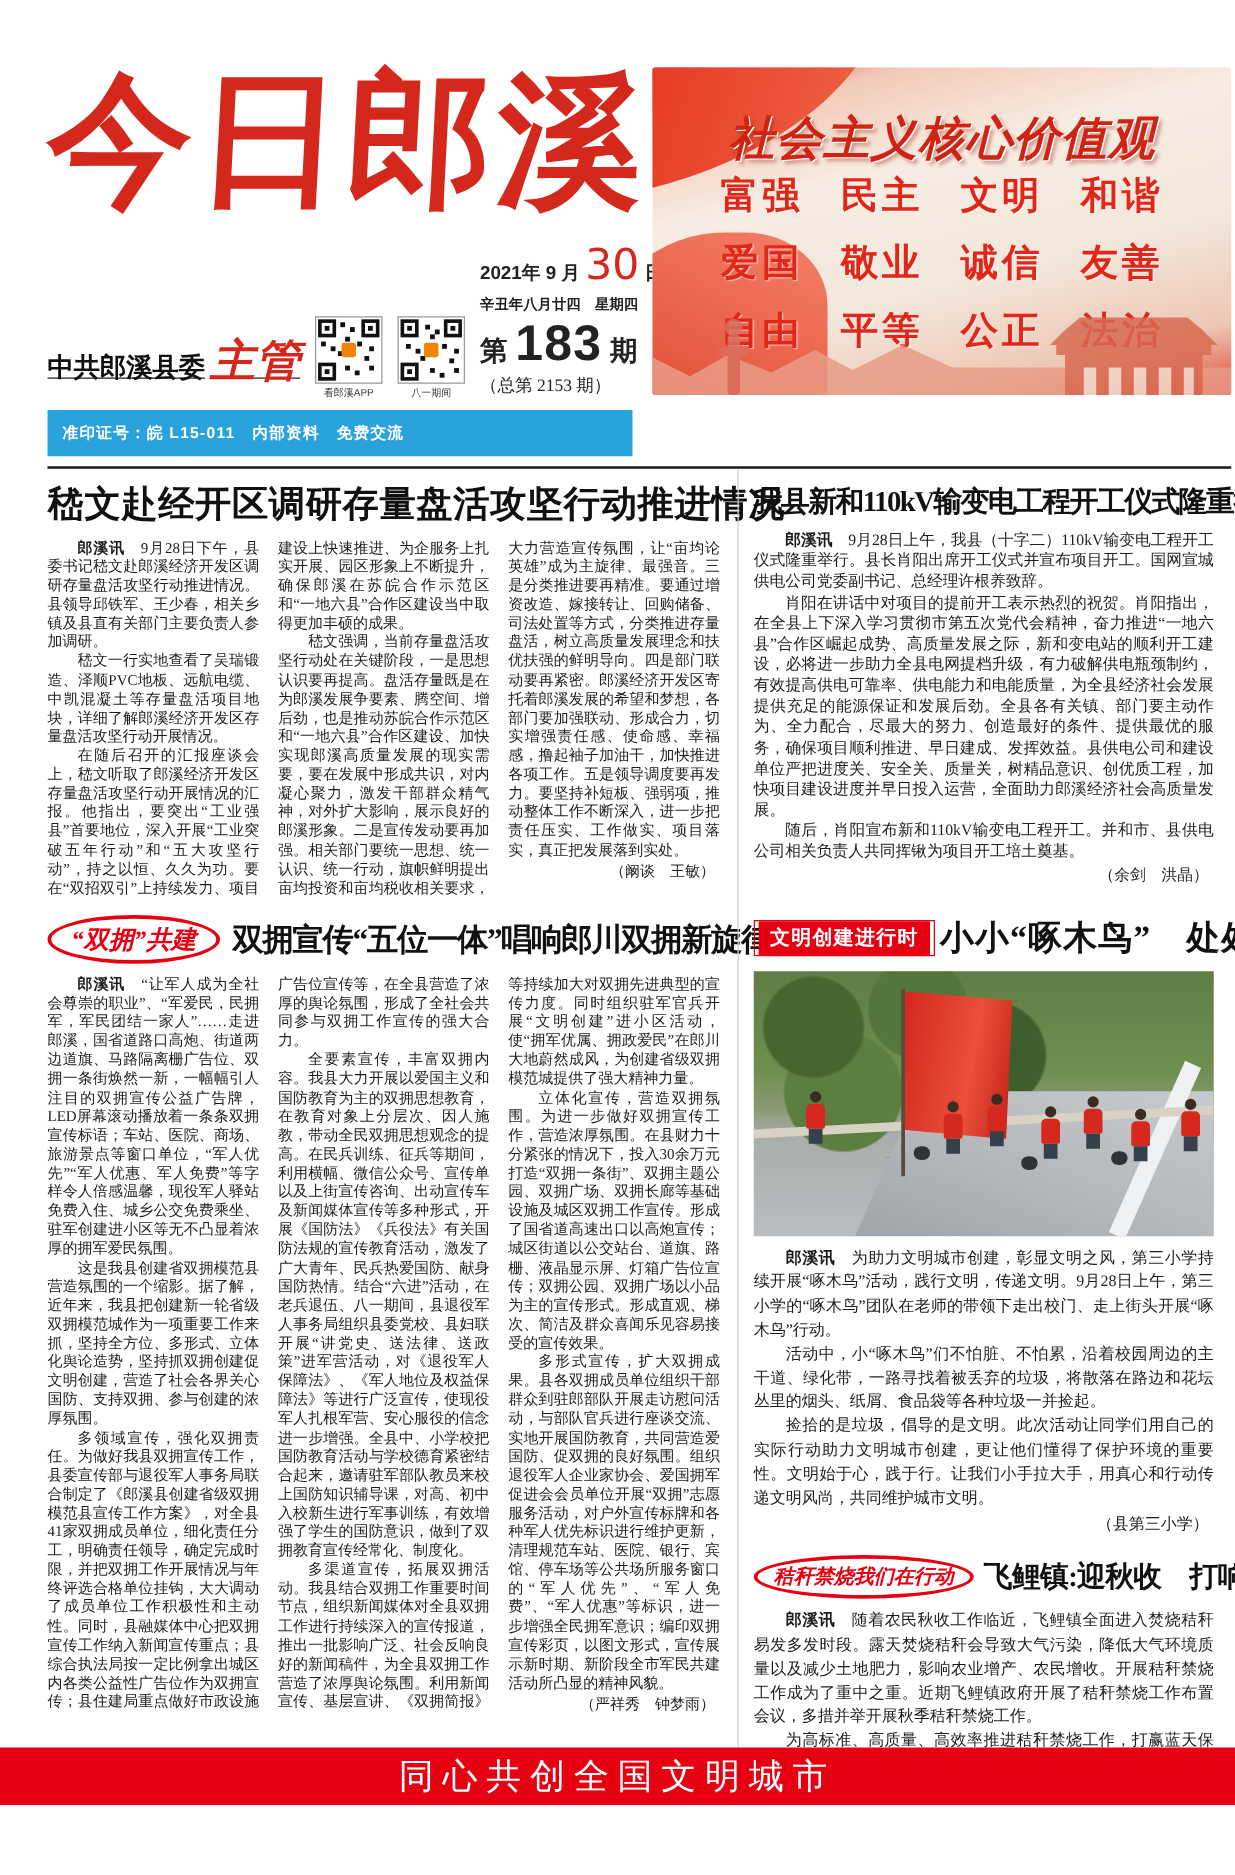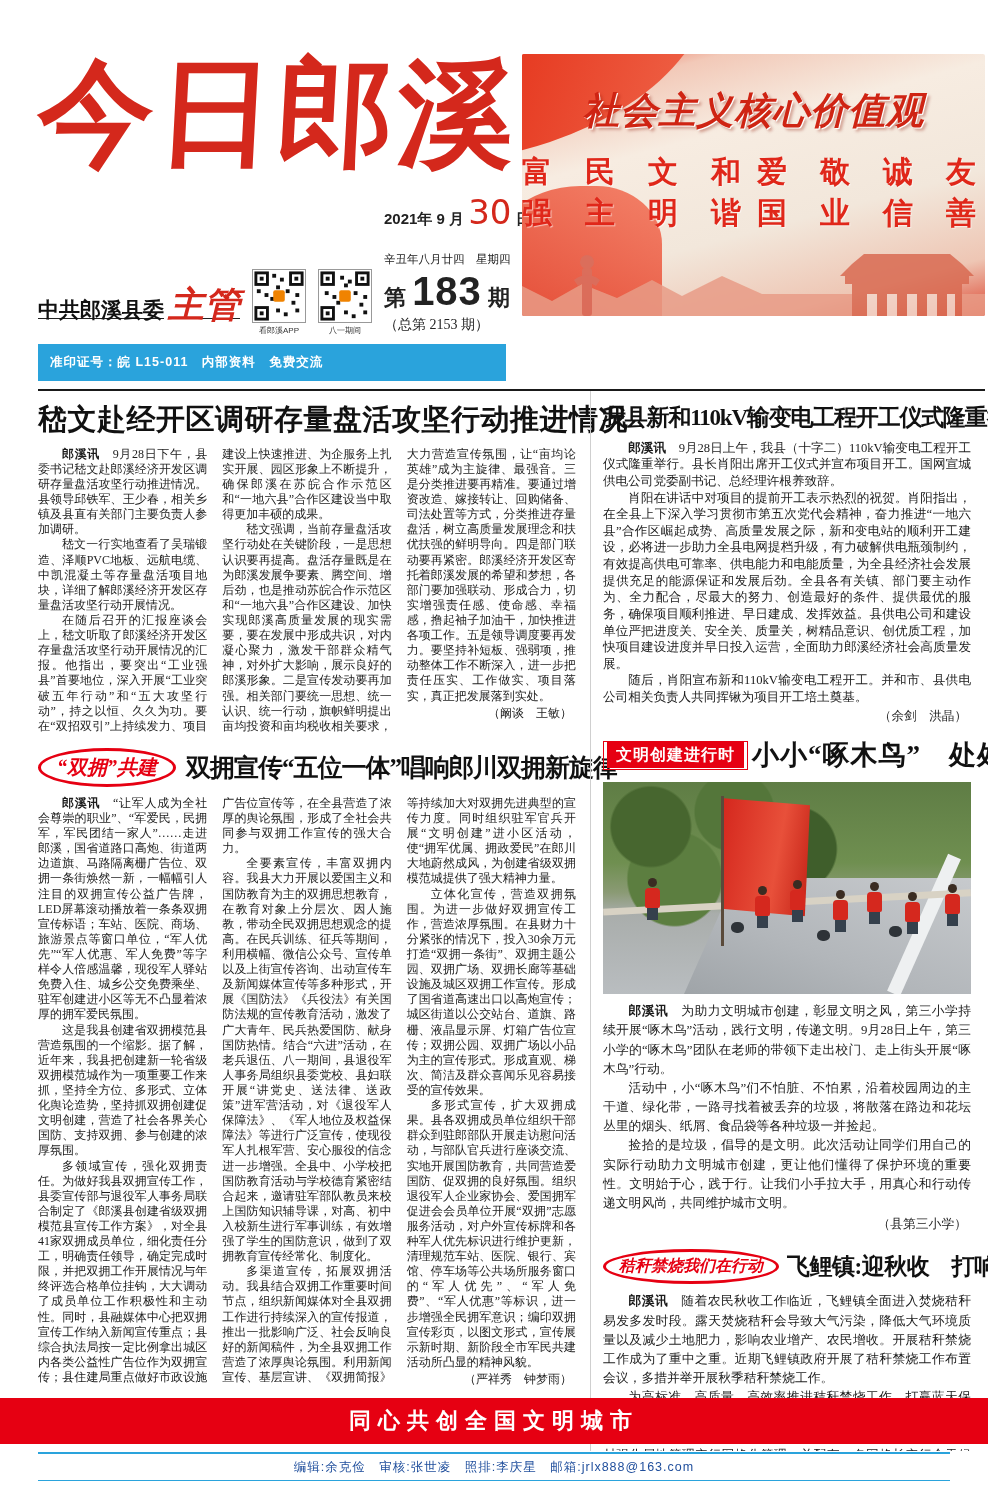--- a/index.html
+++ b/index.html
@@ -13,34 +13,34 @@
   .pub-row { display:flex; align-items:flex-end; gap:12px; margin-top:16px; }
   .supervisor { white-space:nowrap; padding-bottom:6px;text-decoration:underline; }
   .supervisor .pre { font-size:21px; font-weight:bold; color:#111; font-family:"Liberation Sans",sans-serif; }
   .supervisor .zg { font-size:36px; font-weight:900; color:#d4281c; font-style:italic; margin-left:4px; }
   .qr-box { width:58px; text-align:center; }
   .qr-box svg { width:54px; height:54px; display:block; margin:0 auto; border:1px solid #999; background:#fff; }
   .qr-cap { font-size:8px; color:#333; margin-top:2px; font-family:"Liberation Sans",sans-serif; white-space:nowrap; }
   .date-block { margin-left:auto; text-align:left; white-space:nowrap; padding-bottom:2px; }
   .dl1 { font-size:15px; font-weight:bold; font-family:"Liberation Sans",sans-serif; }
   .dl1 .day { font-size:34px; color:#d4281c; font-weight:normal; font-family:"DejaVu Sans",sans-serif; }
-  .dl2 { font-size:11.5px; font-weight:normal; margin-top:20px; font-family:"Liberation Sans",sans-serif; }
+  .dl2 { font-size:11.5px; font-weight:bold; margin-top:4px; font-family:"Liberation Sans",sans-serif; }
   .dl3 { font-size:22px; font-weight:bold; margin-top:2px; font-family:"Liberation Sans",sans-serif; }
   .dl3 .no { font-size:40px; letter-spacing:1px; }
   .dl4 { font-size:14px; margin-top:2px; }
   .permit-bar { margin-top:8px; background:#2aa3dc; color:#fff; font-size:12.5px; font-weight:bold; padding:10px 12px; font-family:"Liberation Sans",sans-serif; letter-spacing:1px; }
 
   
   .values-banner { position:relative; width:463px; height:262px; overflow:hidden; border-radius:2px;
     background:linear-gradient(165deg,#e8503a 0%,#f2c9b8 14%,#f7ece1 34%,#f2e7db 62%,#eec6b4 85%,#dd4833 100%); }
   .vb-flag { position:absolute; left:-60px; top:-70px; width:260px; height:150px; background:linear-gradient(120deg,#e32a12,#f06a4e); transform:rotate(-12deg); border-radius:0 0 90% 10%; }
   .vb-ribbon { position:absolute; left:-40px; bottom:-30px; width:180px; height:160px; background:linear-gradient(30deg,#e0311a,#f3765c); border-radius:60% 40% 20% 50%; opacity:.9; }
   .vb-bottom { position:absolute; left:0; right:0; bottom:0; height:70px; opacity:.85; }
   .values-title { position:relative; text-align:center; margin-top:32px; font-size:37px; font-weight:900; font-style:italic; color:#cf2413; letter-spacing:1px; text-shadow:1px 1px 0 #fff,3px 3px 3px rgba(140,20,0,.35); white-space:nowrap; }
-  .values-grid { position:relative; margin-top:16px; display:flex; flex-direction:row; gap:13px; align-items:center; }
+  .values-grid { position:relative; display:flex; flex-direction:column; gap:13px; align-items:center; }
   .vrow { display:flex; gap:30px; }
   .vitem { font-size:30px; font-weight:900; color:#e0271a; letter-spacing:3px; font-family:"Liberation Sans",sans-serif; text-shadow:1px 1px 1px rgba(255,255,255,.6); }
 
   .main-rule { height:2px; background:#1a1a1a; margin:8px 3px 0 38px; }
 
   
   .main { display:flex; padding:0 3px 0 38px; gap:0; height:1060px; overflow:hidden; }
   .left-col { width:552px; padding-right:14px; }
   .right-col { width:381px; border-left:1px solid #cfcfcf; padding-left:12px; }
 
@@ -51,21 +51,21 @@
   .byline { text-align:right; padding-right:4px; margin-top:2px; text-indent:0 !important; }
 
   .sect-banner { display:flex; align-items:center; gap:10px; margin:14px 0 9px; }
   .oval-label { border:3px solid #e60012; border-radius:50%; padding:3px 16px; color:#e60012; font-weight:900; font-style:italic; font-size:20px; white-space:nowrap; background:#fff; }
   .sect-head { font-size:25px; font-weight:900; white-space:nowrap; letter-spacing:-1px; color:#111; }
 
   .headline2 { font-size:23px; font-weight:900; white-space:nowrap; letter-spacing:-1.2px; margin:11px 0 7px; color:#111; }
   .body-plain { font-size:12.6px; line-height:1.32; text-align:justify; color:#1c1c1c; }
   .body-plain p { text-indent:2em; }
 
-  .wm-banner { display:flex; align-items:center; gap:4px; margin:13px 0 9px; }
+  .wm-banner { display:flex; align-items:center; gap:4px; margin:24px 0 9px; }
   .wm-frame { border:1px solid #e60012; padding:3px; }
   .wm-label { background:#e60012; color:#fff; font-weight:bold; font-size:16px; padding:5px 9px; white-space:nowrap; letter-spacing:1px; }
   .wm-head { font-size:27px; font-weight:900; white-space:nowrap; color:#111; letter-spacing:1px; }
 
   
   .photo { position:relative; width:100%; height:212px; overflow:hidden; background:linear-gradient(180deg,#5f7d45 0%,#6f8f50 38%,#8a9a74 52%,#a9adab 62%,#b9bdc0 100%); }
   .ph-foliage { position:absolute; left:0; top:0; width:65%; height:70%; background:radial-gradient(circle at 20% 30%,#47662f 18%,transparent 19%),radial-gradient(circle at 55% 20%,#54763a 22%,transparent 23%),radial-gradient(circle at 80% 45%,#3f5e2b 20%,transparent 21%),radial-gradient(circle at 30% 65%,#5c7e40 24%,transparent 25%); }
   .ph-road { position:absolute; right:0; bottom:0; width:78%; height:55%; background:linear-gradient(200deg,#c7cacd 0%,#b2b6ba 60%,#9fa4a8 100%); clip-path:polygon(18% 0,100% 0,100% 100%,0 100%); }
   .ph-lane { position:absolute; right:40px; bottom:-6px; width:14px; height:150px; background:#eef0f1; transform:rotate(24deg); }
   .ph-curb { position:absolute; left:0; bottom:88px; width:100%; height:7px; background:#d8d2c4; transform:rotate(-3deg); }
@@ -79,21 +79,21 @@
 
   .body-wm { font-size:12.8px; line-height:1.5; text-align:justify; color:#1c1c1c; margin-top:8px; }
   .body-wm p { text-indent:2em; }
 
   .straw-banner { display:flex; align-items:center; gap:8px; margin:15px 0 7px; }
   .straw-banner .oval-label { font-size:16px; padding:4px 13px; }
   .straw-head { font-size:23px; font-weight:900; white-space:nowrap; letter-spacing:-0.5px; color:#111; }
 
   
   .bottom-banner { position:absolute; left:0; right:0; top:1398px; height:46px; background:#e60012; display:flex; align-items:center; justify-content:center; gap:110px; }
-  .bottom-banner span { color:#fff; font-size:22px; font-weight:700; letter-spacing:7px; font-family:"Liberation Sans",sans-serif; white-space:nowrap;text-align:center; }
+  .bottom-banner span { color:#fff; font-size:28px; font-weight:400; letter-spacing:7px; font-family:"Liberation Sans",sans-serif; white-space:nowrap;text-align:center; }
   .footer { position:absolute; left:38px; right:38px; top:1452px; border-top:2px solid #2aa3dc; border-bottom:1px solid #2aa3dc; padding:5px 0 4px; text-align:center; font-size:12.5px; color:#1f4e9c; font-family:"Liberation Sans",sans-serif; letter-spacing:1px; }
 </style>
 </head>
 <body>
 
 <div class="page">
 
   <div class="header">
     <div class="mast-left">
       <div class="paper-title">今日郎溪</div>
@@ -320,15 +320,14 @@
         <p>为高标准、高质量、高效率推进秸秆禁烧工作，打赢蓝天保卫战，结合飞鲤镇实际，该镇成立了2个秸秆禁烧工作巡查组，对各村秸秆禁烧工作落实情况进行督查，实行日巡查、日通报。各村强化属地管理实行网格化管理，并配有一名网格长实行全天候驻守巡查，发现着火点及时扑灭，镇干部实行包村制度，保证每日都有人在岗在位驻守巡查。</p>
 
       </div>
     </div>
   </div>
 
   <div class="bottom-banner">
     <span>同心共创全国文明城市</span>
   </div>
 
-  <div class="footer">编辑:余克俭　审核:张世凌　照排:李庆星　邮箱:jrlx888@163.com</div>
 
 </div>
 
 </body></html>

